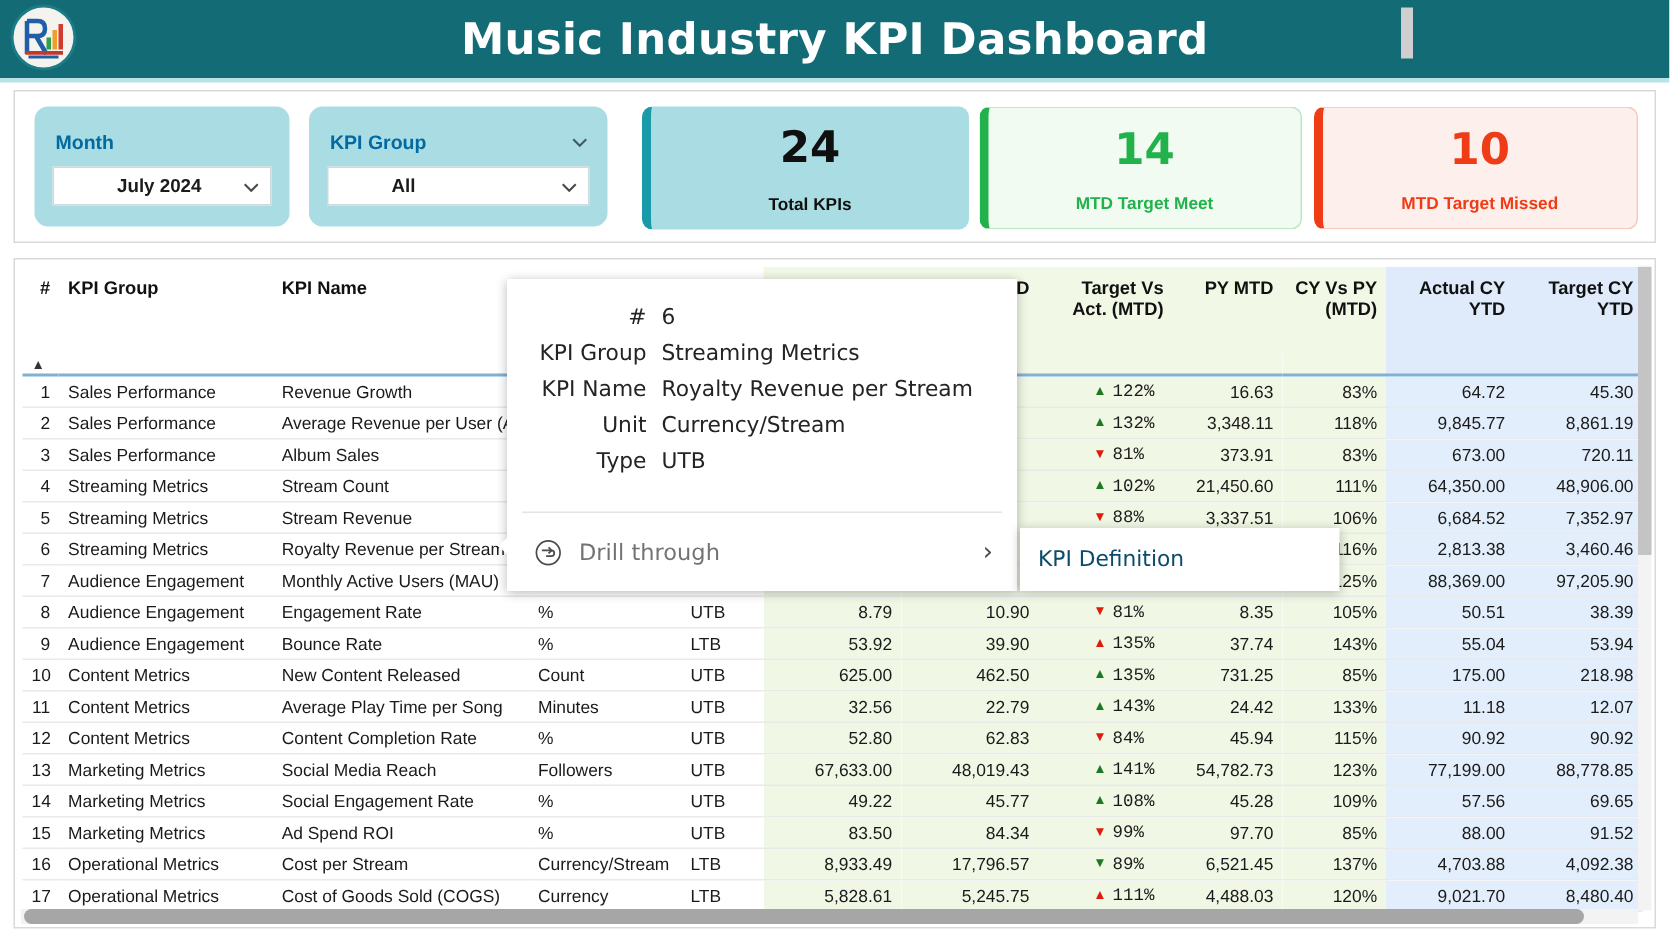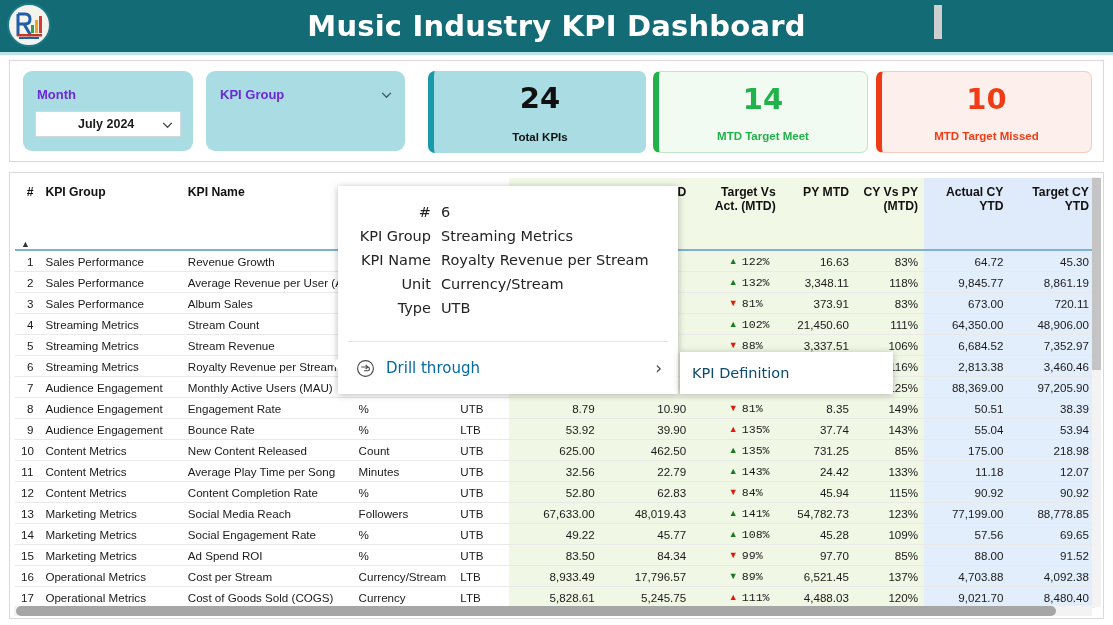--- a/index.html
+++ b/index.html
@@ -45,21 +45,21 @@
     background: #ffffff; border: 1px solid #d9d9d9;
   }
   .slicer {
     position: absolute; top: 10px; height: 80px;
     background: #a9dde3; border-radius: 9px;
   }
   .slicer-month { left: 13px; width: 170px; }
   .slicer-group { left: 196px; width: 199px; }
   .slicer-label {
     position: absolute; left: 14px; top: 16px;
-    font-size: 13px; font-weight: bold; color: #6d28d9;
+    font-size: 13px; font-weight: bold; color: #0369a1;
   }
   .slicer-caret-top {
     position: absolute; right: 12px; top: 17px;
     width: 13px; height: 13px; color: #3f5a63;
   }
   .slicer-box {
     position: absolute; left: 12px; right: 12px; top: 40px; height: 26px;
     background: #ffffff; border: 1px solid #cfd8dc;
     display: flex; align-items: center; padding: 0 6px;
   }
@@ -150,21 +150,21 @@
     width: 103px; text-align: right; padding-right: 10px;
     font-size: 14.5px; color: #242424; font-family: "DejaVu Sans", sans-serif;
   }
   .tt-val { font-size: 14.5px; color: #242424; font-family: "DejaVu Sans", sans-serif; }
   .tt-sep { position: absolute; left: 10px; right: 10px; top: 155px; height: 1px; background: #e4e4e4; }
   .tt-drill {
     position: absolute; left: 0; right: 0; top: 156px; height: 52px;
     display: flex; align-items: center; padding: 0 16px 0 18px;
   }
   .tt-drill-ico { width: 19px; height: 19px; color: #4a4a4a; margin-right: 11px; }
-  .tt-drill-label { flex: 1; font-size: 15px; color: #0369a1; font-family: "DejaVu Sans", sans-serif; }
+  .tt-drill-label { flex: 1; font-size: 15px; color: #737373; font-family: "DejaVu Sans", sans-serif; }
   .tt-chev { font-size: 17px; color: #4a4a4a; font-family: "DejaVu Sans", sans-serif; }
   .tt-tail {
     position: absolute; left: 332px; top: 355px; width: 10px; height: 18px;
     background: #ffffff; z-index: 41;
     clip-path: polygon(100% 0, 100% 100%, 0 50%);
   }
   
   .submenu {
     position: absolute; left: 680px; top: 352px; width: 213px; height: 42px;
     background: #ffffff; box-shadow: 0 1px 7px rgba(0,0,0,0.26); z-index: 42;
@@ -205,20 +205,26 @@
           <path d="M2 4.5 L6 8.5 L10 4.5" stroke="currentColor" stroke-width="1.3" fill="none"></path>
         </svg>
       </div>
     </div>
 
     <div class="slicer slicer-group">
       <div class="slicer-label">KPI Group</div>
       <svg class="slicer-caret-top" viewBox="0 0 12 12">
         <path d="M2 4.5 L6 8.5 L10 4.5" stroke="currentColor" stroke-width="1.3" fill="none"></path>
       </svg>
+      <div class="slicer-box">
+        <span class="slicer-value">All</span>
+        <svg class="slicer-caret" viewBox="0 0 12 12">
+          <path d="M2 4.5 L6 8.5 L10 4.5" stroke="currentColor" stroke-width="1.3" fill="none"></path>
+        </svg>
+      </div>
     </div>
 
     <div class="kpicard kpicard-total">
       <div class="kpi-num c-dark">24</div>
       <div class="kpi-sub c-dark">Total KPIs</div>
     </div>
 
     <div class="kpicard kpicard-meet">
       <div class="kpi-num c-green">14</div>
       <div class="kpi-sub c-green">MTD Target Meet</div>
@@ -378,21 +384,21 @@
           <tr>
             <td class="g-plain num">8</td>
             <td class="g-plain">Audience Engagement</td>
             <td class="g-plain">Engagement Rate</td>
             <td class="g-plain">%</td>
             <td class="g-plain">UTB</td>
             <td class="g-green num">8.79</td>
             <td class="g-green num">10.90</td>
             <td class="g-green tvacell"><span class="tri tri-dn-r">▼</span><span class="tval">81%</span></td>
             <td class="g-green num">8.35</td>
-            <td class="g-green num">149%</td>
+            <td class="g-green num">105%</td>
             <td class="g-blue num">50.51</td>
             <td class="g-blue num">38.39</td>
           </tr>
           <tr>
             <td class="g-plain num">9</td>
             <td class="g-plain">Audience Engagement</td>
             <td class="g-plain">Bounce Rate</td>
             <td class="g-plain">%</td>
             <td class="g-plain">LTB</td>
             <td class="g-green num">53.92</td>

